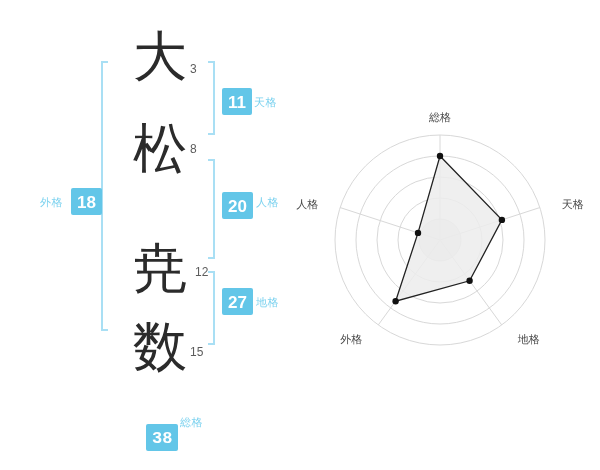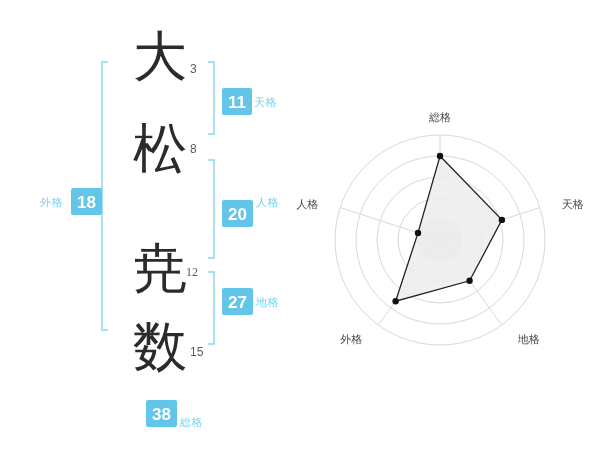--- a/index.html
+++ b/index.html
@@ -42,21 +42,21 @@
   .kanji-3 { left: 128px; top: 242px; }
   .kanji-4 { left: 128px; top: 320px; }
 
   .stroke-num {
     position: absolute;
     font-size: 12px;
     color: #5c5c5c;
   }
   .sn-1 { left: 190px; top: 62px; }
   .sn-2 { left: 190px; top: 142px; }
-  .sn-3 { left: 186px; top: 265px; font-family: Liberation Serif, serif; }
+  .sn-3 { left: 195px; top: 265px; }
   .sn-4 { left: 190px; top: 345px; text-align: center; }
 
   
   .chip {
     position: absolute;
     display: inline-block;
     background: #63c6e8;
     color: #ffffff;
     font-size: 17px;
     font-weight: bold;
@@ -66,27 +66,27 @@
   }
   .chip-label {
     position: absolute;
     color: #7cd2ef;
     font-size: 11px;
     letter-spacing: 0.5px;
   }
 
   .chip-tenkaku  { left: 222px; top: 88px; }
   .lbl-tenkaku   { left: 254px; top: 95px; }
-  .chip-jinkaku  { left: 222px; top: 200px; }
+  .chip-jinkaku  { left: 222px; top: 192px; }
   .lbl-jinkaku   { left: 256px; top: 195px; }
   .chip-chikaku  { left: 222px; top: 288px; }
   .lbl-chikaku   { left: 256px; top: 295px; }
   .chip-gaikaku  { left: 71px; top: 188px; text-align: center; }
   .lbl-gaikaku   { left: 40px; top: 195px; }
-  .chip-soukaku  { left: 146px; top: 400px; }
+  .chip-soukaku  { left: 146px; top: 424px; font-family: Liberation Mono, monospace; }
   .lbl-soukaku   { left: 180px; top: 415px; }
 
   
   #radar-panel {
     position: absolute;
     left: 300px;
     top: 0;
     width: 300px;
     height: 470px;
   }

